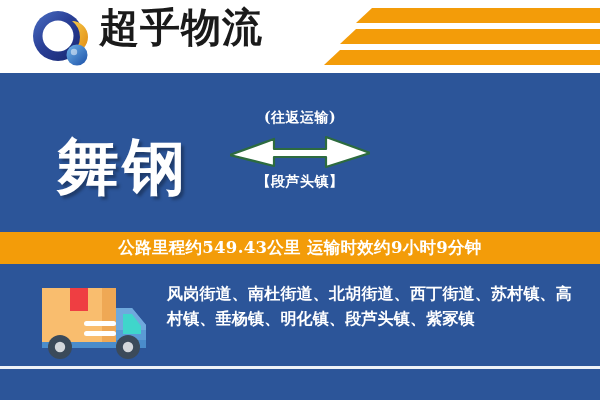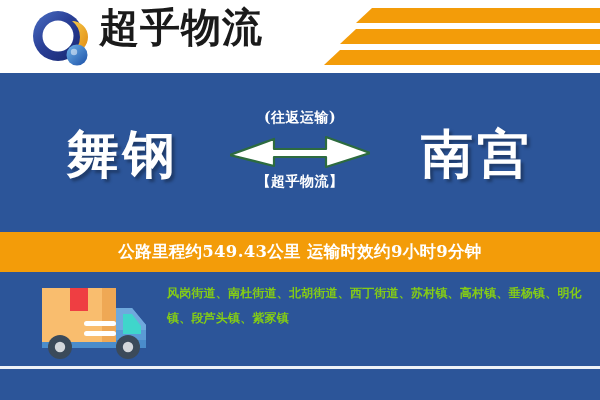--- a/index.html
+++ b/index.html
@@ -84,28 +84,28 @@
   .route {
     position: absolute;
     left: 0;
     top: 105px;
     width: 600px;
     height: 100px;
   }
 
   .city {
     position: absolute;
-    top: 0;
+    top: 12px;
     width: 210px;
     height: 100px;
     display: flex;
     align-items: center;
     justify-content: center;
     font-family: "DejaVu Serif", "Liberation Serif", serif;
-    font-size: 52px;
+    font-size: 62px;
     font-weight: bold;
     color: #ffffff;
     letter-spacing: 4px;
     text-shadow: 3px 3px 3px rgba(0,0,0,0.30);
     white-space: nowrap;
   }
   .city-origin { left: 18px; }
   .city-dest   { left: 372px; }
 
   .mid {
@@ -151,21 +151,21 @@
     letter-spacing: 0.5px;
     white-space: nowrap;
   }
 
   
   .info-bar {
     position: absolute;
     left: 0;
     top: 232px;
     width: 600px;
-    height: 40px;
+    height: 32px;
     background: #f39c09;
     display: flex;
     align-items: center;
     justify-content: center;
   }
   .info-bar-text {
     font-family: "DejaVu Serif", "Liberation Serif", serif;
     font-size: 16.5px;
     font-weight: bold;
     color: #ffffff;
@@ -181,23 +181,23 @@
     width: 125px;
     height: 82px;
   }
 
   .districts {
     position: absolute;
     left: 167px;
     top: 281px;
     width: 418px;
     font-family: "DejaVu Serif", "Liberation Serif", serif;
-    font-size: 12px;
-    font-weight: bold;
-    color: #84cc16;
+    font-size: 16px;
+    font-weight: bold;
+    color: #ffffff;
     line-height: 25px;
     letter-spacing: 0.2px;
   }
 
   .divider {
     position: absolute;
     left: 0;
     top: 366px;
     width: 600px;
     height: 3px;
@@ -255,24 +255,23 @@
 
     <div class="mid">
       <div class="mid-top">(往返运输)</div>
 
       <div class="arrow-wrap">
         <svg width="140" height="36" viewBox="0 0 140 36">
           <polygon points="0,22 44,6 44,16 96,16 96,4 140,20 96,34 96,24 44,24 44,33" fill="#ffffff" stroke="#2d6b3f" stroke-width="2.2" stroke-linejoin="round"></polygon>
         </svg>
       </div>
 
-      <div class="mid-bottom">【超乎物流】</div>
+      <div class="mid-bottom">【段芦头镇】</div>
     </div>
 
-    <div class="city city-dest">南宫</div>
   </div>
 
   <div class="info-bar">
     <div class="info-bar-text">公路里程约549.43公里   运输时效约9小时9分钟</div>
   </div>
 
   <div class="truck">
     <svg width="125" height="82" viewBox="0 0 125 82">
 
       <path d="M86 28 L104 28 L118 45 L118 66 L86 66 Z" fill="#5b9bd5"></path>

